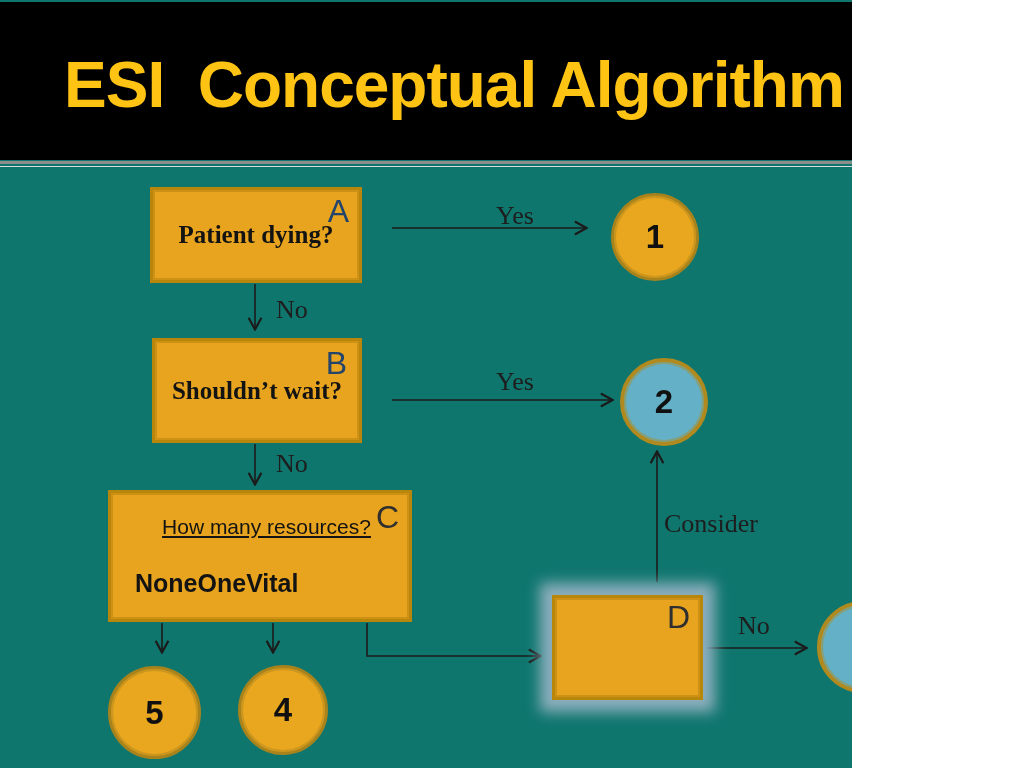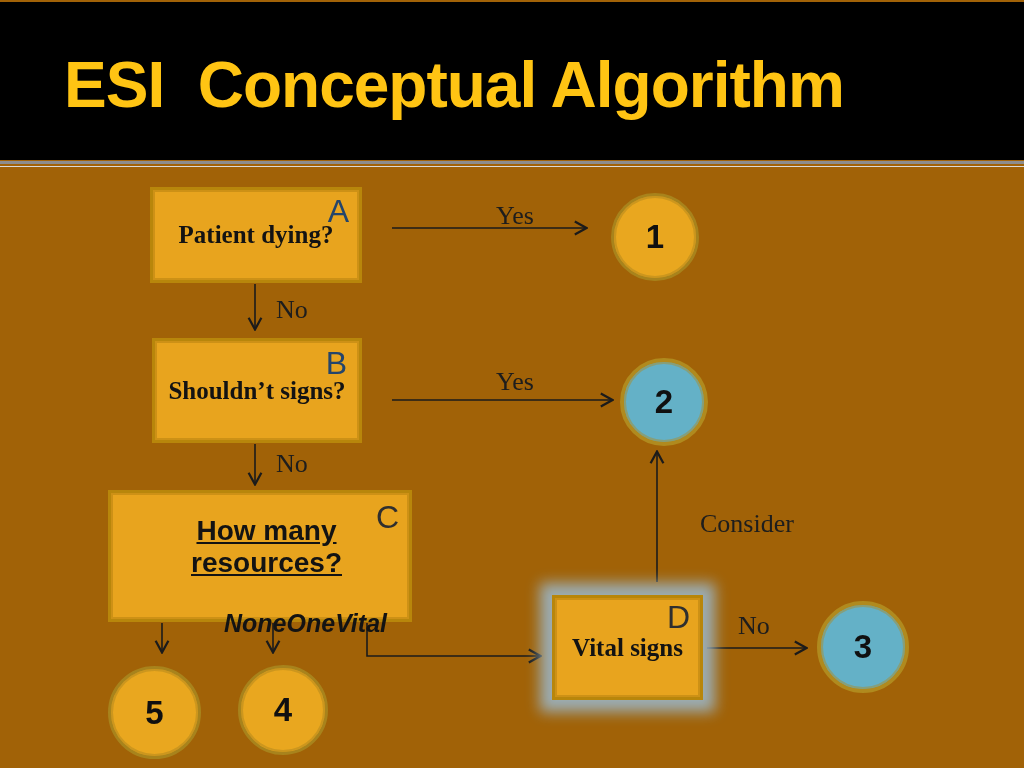--- a/index.html
+++ b/index.html
@@ -1,17 +1,17 @@
 <!DOCTYPE html>
 <html><head>
 <meta charset="utf-8">
 <style>
   * { margin:0; padding:0; box-sizing:border-box; }
   html,body { width:1024px; height:768px; background:#ffffff; font-family:"Liberation Sans", sans-serif; }
-  .slide { position:relative; width:1024px; height:768px; background:#a16207; overflow:hidden; }
+  .slide { position:relative; width:852px; height:768px; background:#0f766e; overflow:hidden; }
 
   
   .header-band { position:absolute; left:0; top:2px; width:1024px; height:158px; background:#000000; }
   .slide-title { position:absolute; left:64px; top:48px; font-size:64px; font-weight:bold;
                  color:#FFC413; letter-spacing:-1px; white-space:pre; }
   .sep-dark  { position:absolute; left:0; top:161px; width:1024px; height:3px; background:#8d8d8d; }
   .sep-light { position:absolute; left:0; top:166px; width:1024px; height:1px; background:#d9d9d9; }
 
   
   .connectors { position:absolute; left:0; top:0; width:1024px; height:768px; pointer-events:none; }
@@ -25,23 +25,23 @@
   .letter-dark { color:#2f2f2f; }
   .fbox .btext { font-size:25px; font-weight:bold; color:#131313;font-family:Liberation Serif, serif; }
 
   .box-a { left:150px; top:187px; width:212px; height:96px; }
   .box-a .letter { right:10px; top:5px; }
   .box-b { left:152px; top:338px; width:210px; height:105px; }
   .box-b .letter { right:12px; top:6px; }
 
   .box-c { left:108px; top:490px; width:304px; height:132px; display:block; }
   .box-c .letter { right:10px; top:8px; }
-  .box-c .c-title { margin-top:22px; text-align:center; font-size:28px; font-weight:bold;
+  .box-c .c-title { margin-top:22px; text-align:center; font-size:21px; font-weight:normal;
                     color:#131313; text-decoration:underline;margin-left:13px; }
-  .box-c .c-options { display:flex; justify-content:flex-end; padding:0 22px 0 24px; margin-top:30px;font-style:italic; }
+  .box-c .c-options { display:flex; justify-content:flex-start; padding:0 22px 0 24px; margin-top:30px; }
   .box-c .c-options span { font-size:25px; font-weight:bold; color:#131313; }
 
   .box-d { left:552px; top:595px; width:151px; height:105px;
            box-shadow: 0 0 13px 12px rgba(154,181,197,0.9), inset 0 0 0 2px rgba(156,112,10,0.35); }
   .box-d .letter { right:10px; top:3px; }
 
   
   .circle { position:absolute; border-radius:50%; display:flex; align-items:center; justify-content:center;
             font-size:33px; font-weight:bold; color:#101010; }
   .circle.orange { background:#E9A71F; border:3px solid #A8831C; box-shadow: inset 0 0 0 2px rgba(168,131,28,0.45); }
@@ -51,21 +51,21 @@
   .circle-3 { left:817px; top:601px; width:92px;  height:92px; }
   .circle-4 { left:238px; top:665px; width:90px;  height:90px; }
   .circle-5 { left:108px; top:666px; width:93px;  height:93px; }
 
   
   .edge-label { position:absolute; font-size:26px; color:#1d1d1d; line-height:1;font-family:Liberation Serif, serif; }
   .lbl-yes1     { left:496px; top:203px; }
   .lbl-no-ab    { left:276px; top:297px; }
   .lbl-yes2     { left:496px; top:369px; }
   .lbl-no-bc    { left:276px; top:451px; }
-  .lbl-consider { left:700px; top:511px;text-align:center; }
+  .lbl-consider { left:664px; top:511px;text-align:center; }
   .lbl-no-d3    { left:738px; top:613px; }
 </style>
 </head>
 <body>
 
 <div class="slide">
 
   <div class="header-band"></div>
   <div class="slide-title">ESI  Conceptual Algorithm</div>
   <div class="sep-dark"></div>
@@ -90,36 +90,35 @@
     </g>
   </svg>
 
   <div class="fbox box-a">
     <span class="letter letter-navy">A</span>
     <span class="btext">Patient dying?</span>
   </div>
 
   <div class="fbox box-b">
     <span class="letter letter-navy">B</span>
-    <span class="btext">Shouldn’t signs?</span>
+    <span class="btext">Shouldn’t wait?</span>
   </div>
 
   <div class="fbox box-c">
     <span class="letter letter-dark">C</span>
     <div class="c-title">How many resources?</div>
     <div class="c-options">
       <span>None</span>
       <span>One</span>
       <span>Vital</span>
     </div>
   </div>
 
   <div class="fbox box-d">
     <span class="letter letter-dark">D</span>
-    <span class="btext">Vital signs</span>
   </div>
 
   <div class="circle orange circle-1">1</div>
   <div class="circle teal circle-2">2</div>
   <div class="circle teal circle-3">3</div>
   <div class="circle orange circle-4">4</div>
   <div class="circle orange circle-5">5</div>
 
   <div class="edge-label lbl-yes1">Yes</div>
   <div class="edge-label lbl-no-ab">No</div>

